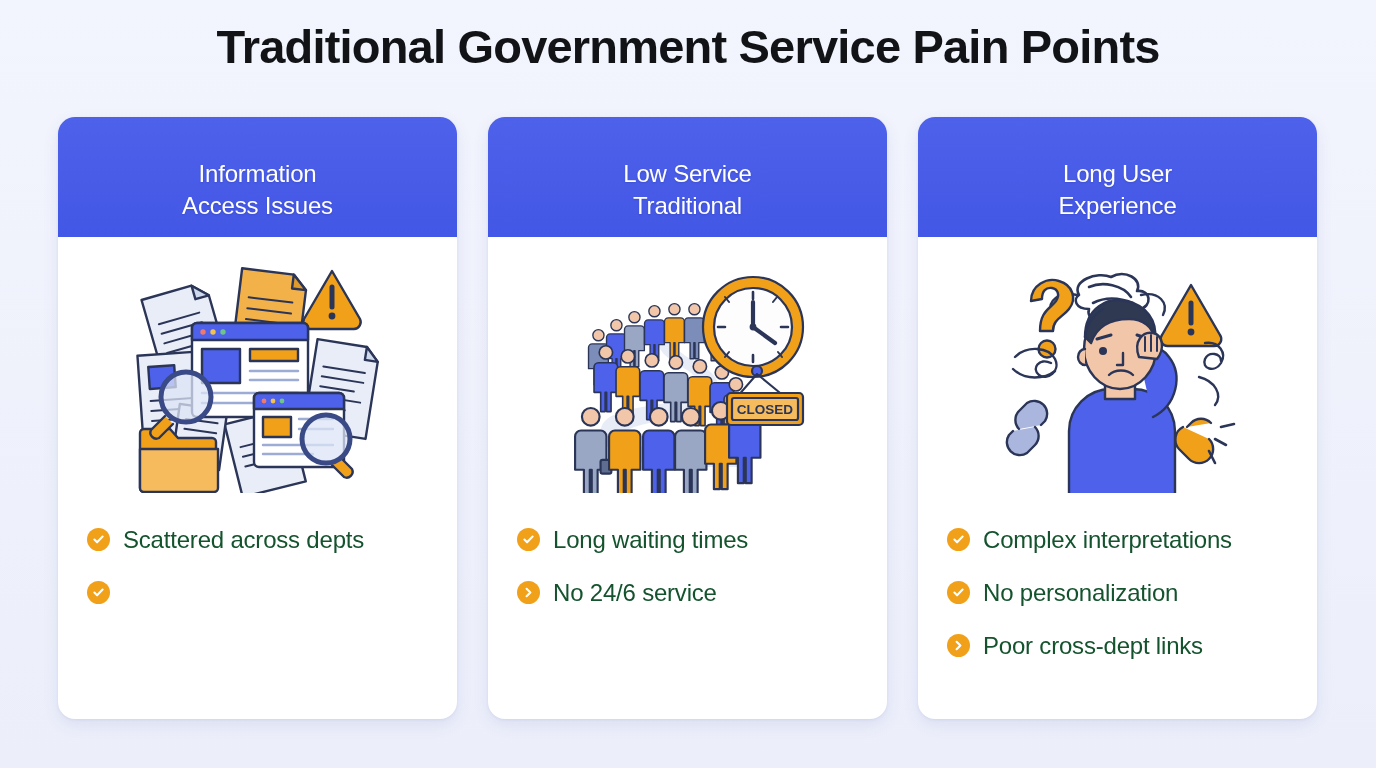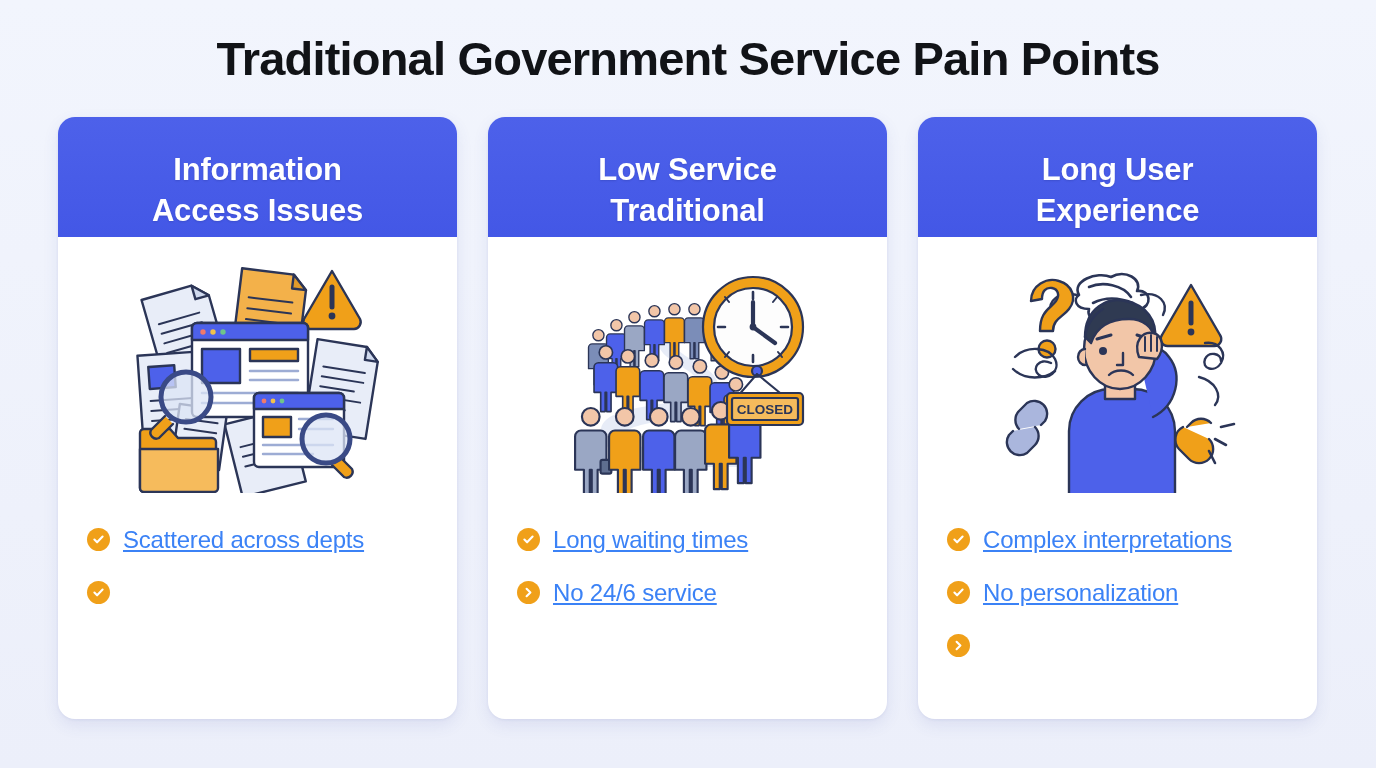--- a/index.html
+++ b/index.html
@@ -19,21 +19,21 @@
   .page {
     position: relative;
     width: 1376px;
     height: 768px;
     background: linear-gradient(180deg, #f2f5fd 0%, #eceffa 100%);
   }
 
   
   .page-title {
     position: absolute;
-    top: 32px;
+    top: 20px;
     left: 0;
     width: 1376px;
     text-align: center;
     font-size: 47px;
     font-weight: 700;
     letter-spacing: -0.8px;
     color: #111317;
     line-height: 1.15;
   }
 
@@ -65,22 +65,22 @@
     flex: 0 0 120px;
     background: linear-gradient(180deg, #4d61ea 0%, #4357e6 100%);
     display: flex;
     align-items: center;
     justify-content: center;
     padding: 0 18px;
   }
 
   .card-header-title {
     color: #ffffff;
-    font-size: 31px;
-    font-weight: 700;
+    font-size: 24px;
+    font-weight: 400;
     line-height: 1.33;
     text-align: center;
     letter-spacing: -0.2px;
     text-shadow: 0 1px 2px rgba(20, 30, 90, 0.18);
     white-space: pre-line;
     margin-top: 26px;
   }
 
   .card-body {
     flex: 1 1 auto;
@@ -120,24 +120,23 @@
     border-radius: 50%;
     background: #f0a019;
     display: flex;
     align-items: center;
     justify-content: center;
   }
   .bullet-icon svg { display: block; }
 
   .bullet-label {
     font-size: 24px;
-    color: #3b82f6;
+    color: #14532d;
     letter-spacing: -0.2px;
     white-space: nowrap;
-    text-decoration: underline;
   }
 </style>
 </head>
 <body>
 
 <div class="page">
 
   <h1 class="page-title">Traditional Government Service Pain Points</h1>
 
   <div class="cards">
@@ -529,19 +528,20 @@
                 </svg>
             </span>
             <span class="bullet-label">No personalization</span>
           </li>
           <li class="bullet">
             <span class="bullet-icon">
               <svg width="13" height="13" viewBox="0 0 13 13">
                   <path d="M4.6 2.8 L8.4 6.5 L4.6 10.2" fill="none" stroke="#ffffff" stroke-width="2.1" stroke-linecap="round" stroke-linejoin="round"></path>
                 </svg>
             </span>
+            <span class="bullet-label">Poor cross-dept links</span>
           </li>
         </ul>
       </div>
     </div>
 
   </div>
 </div>
 
 </body></html>

